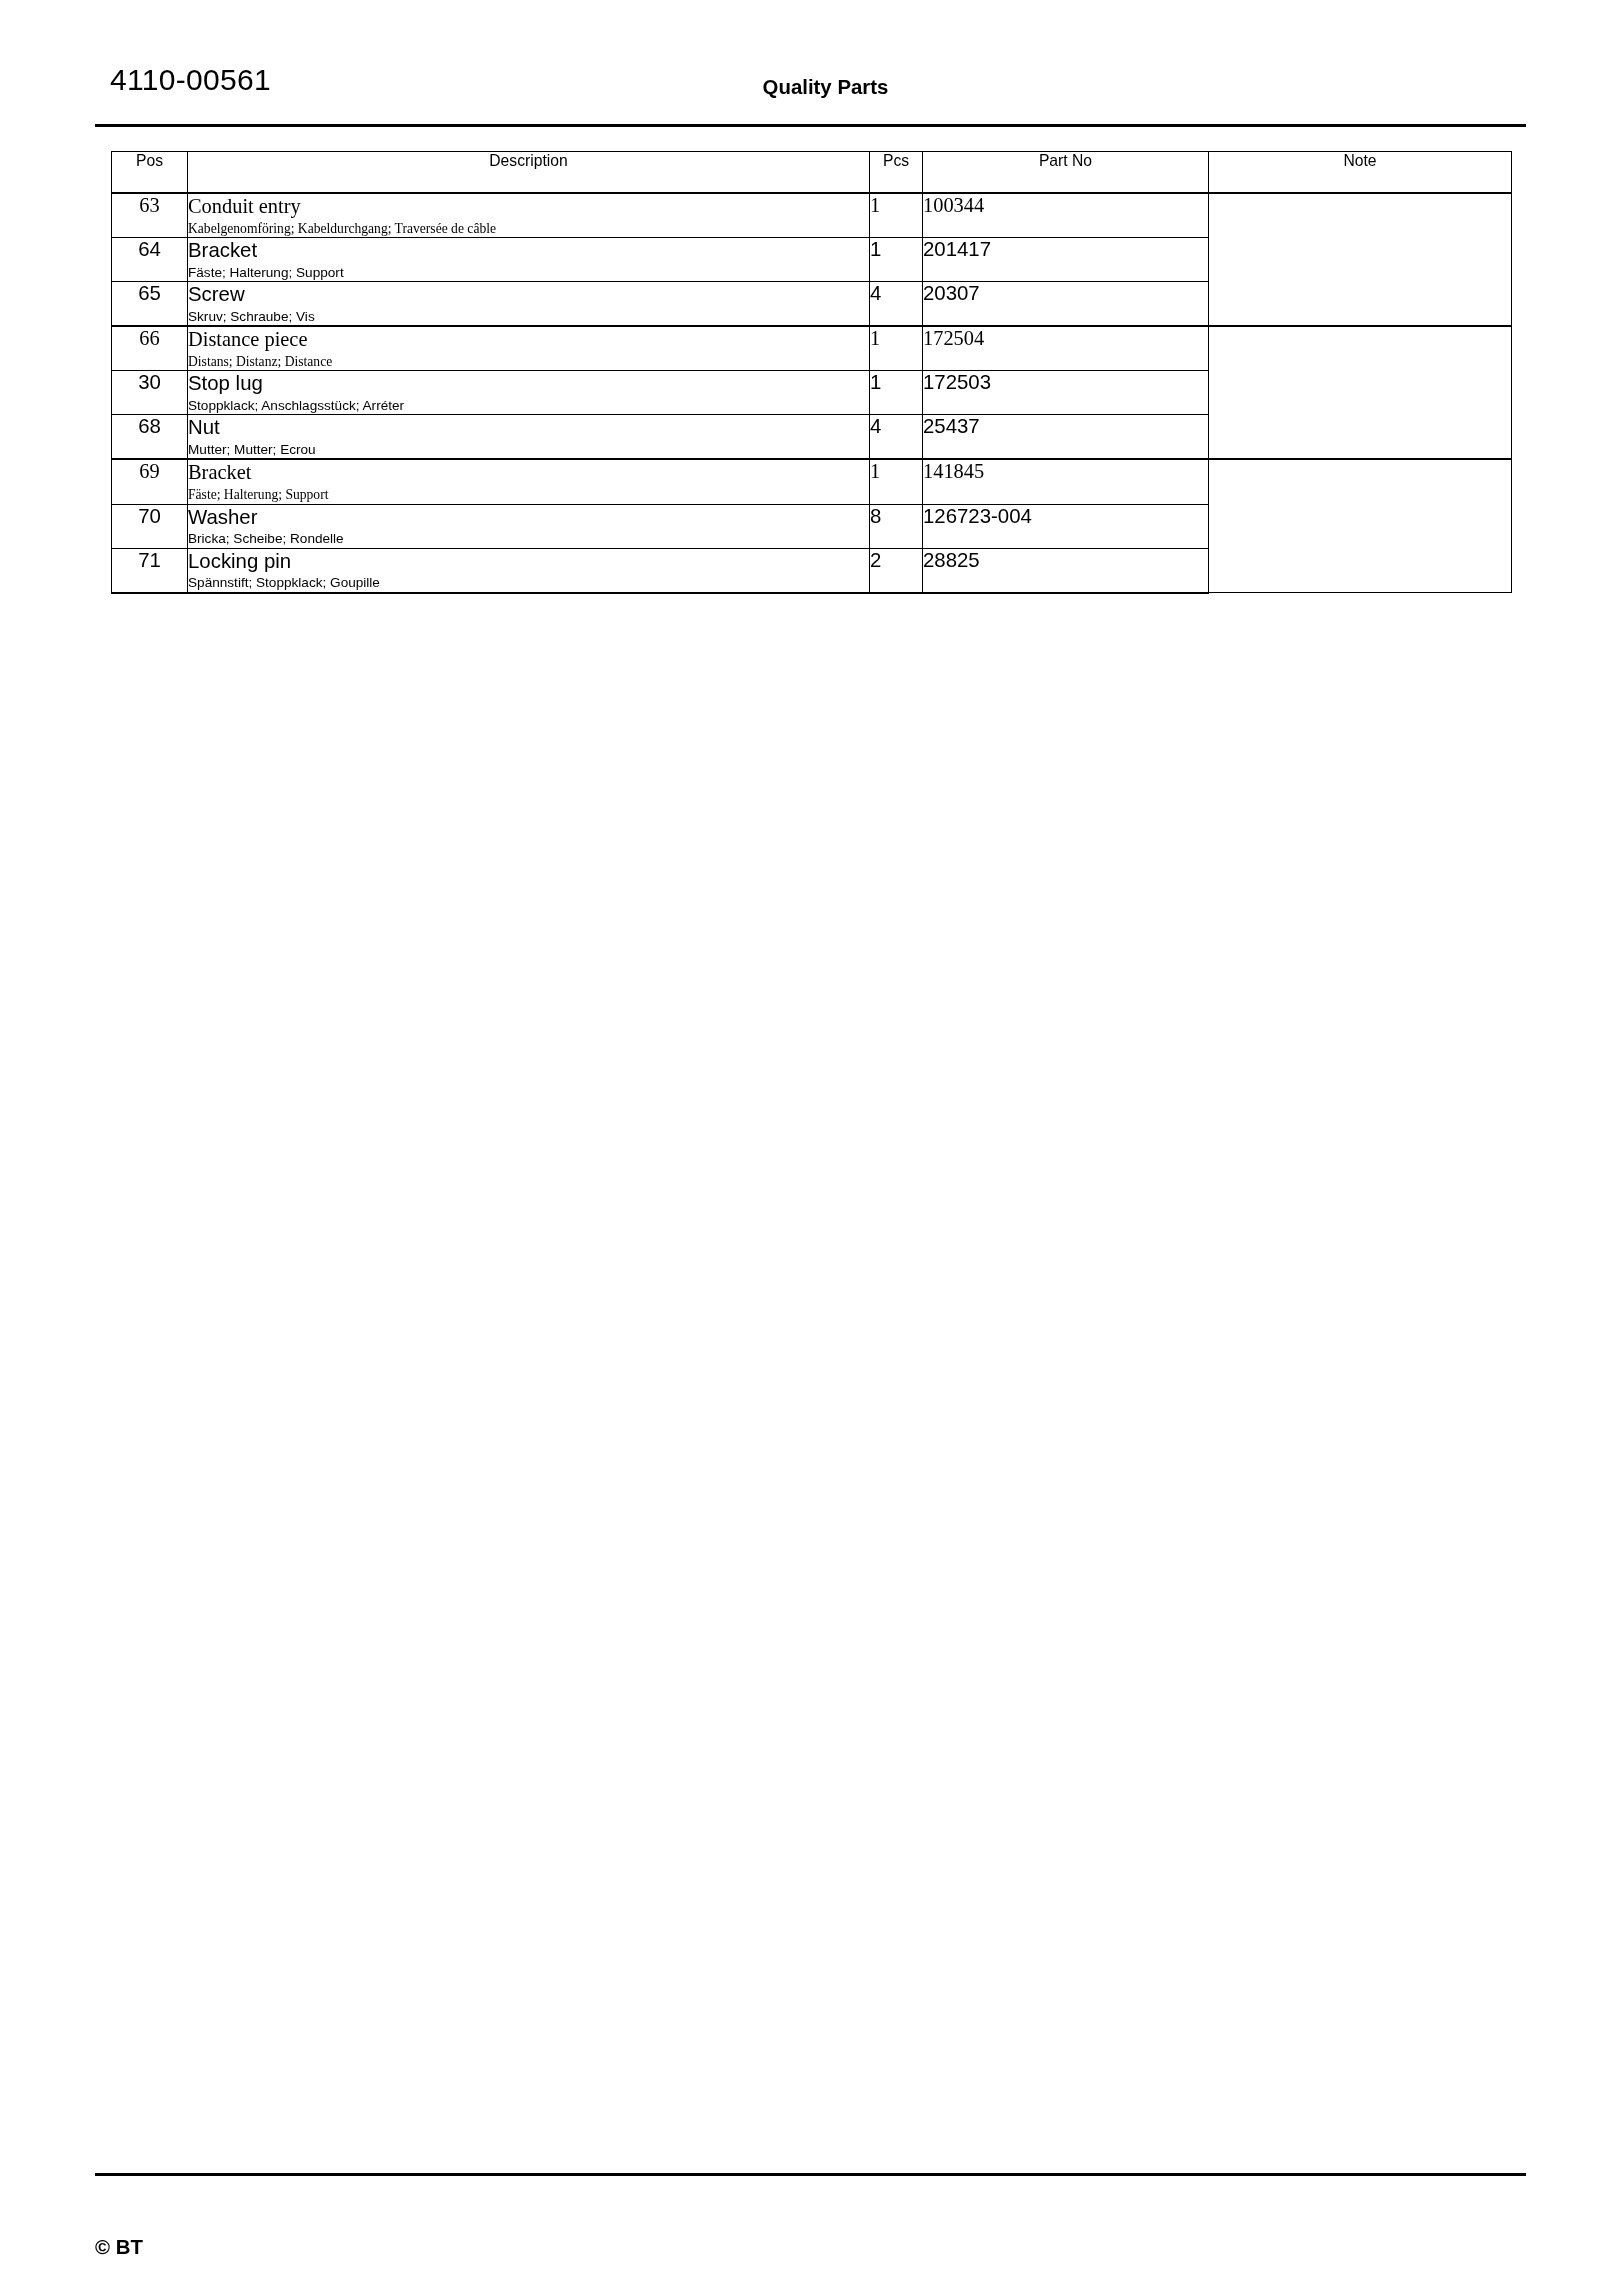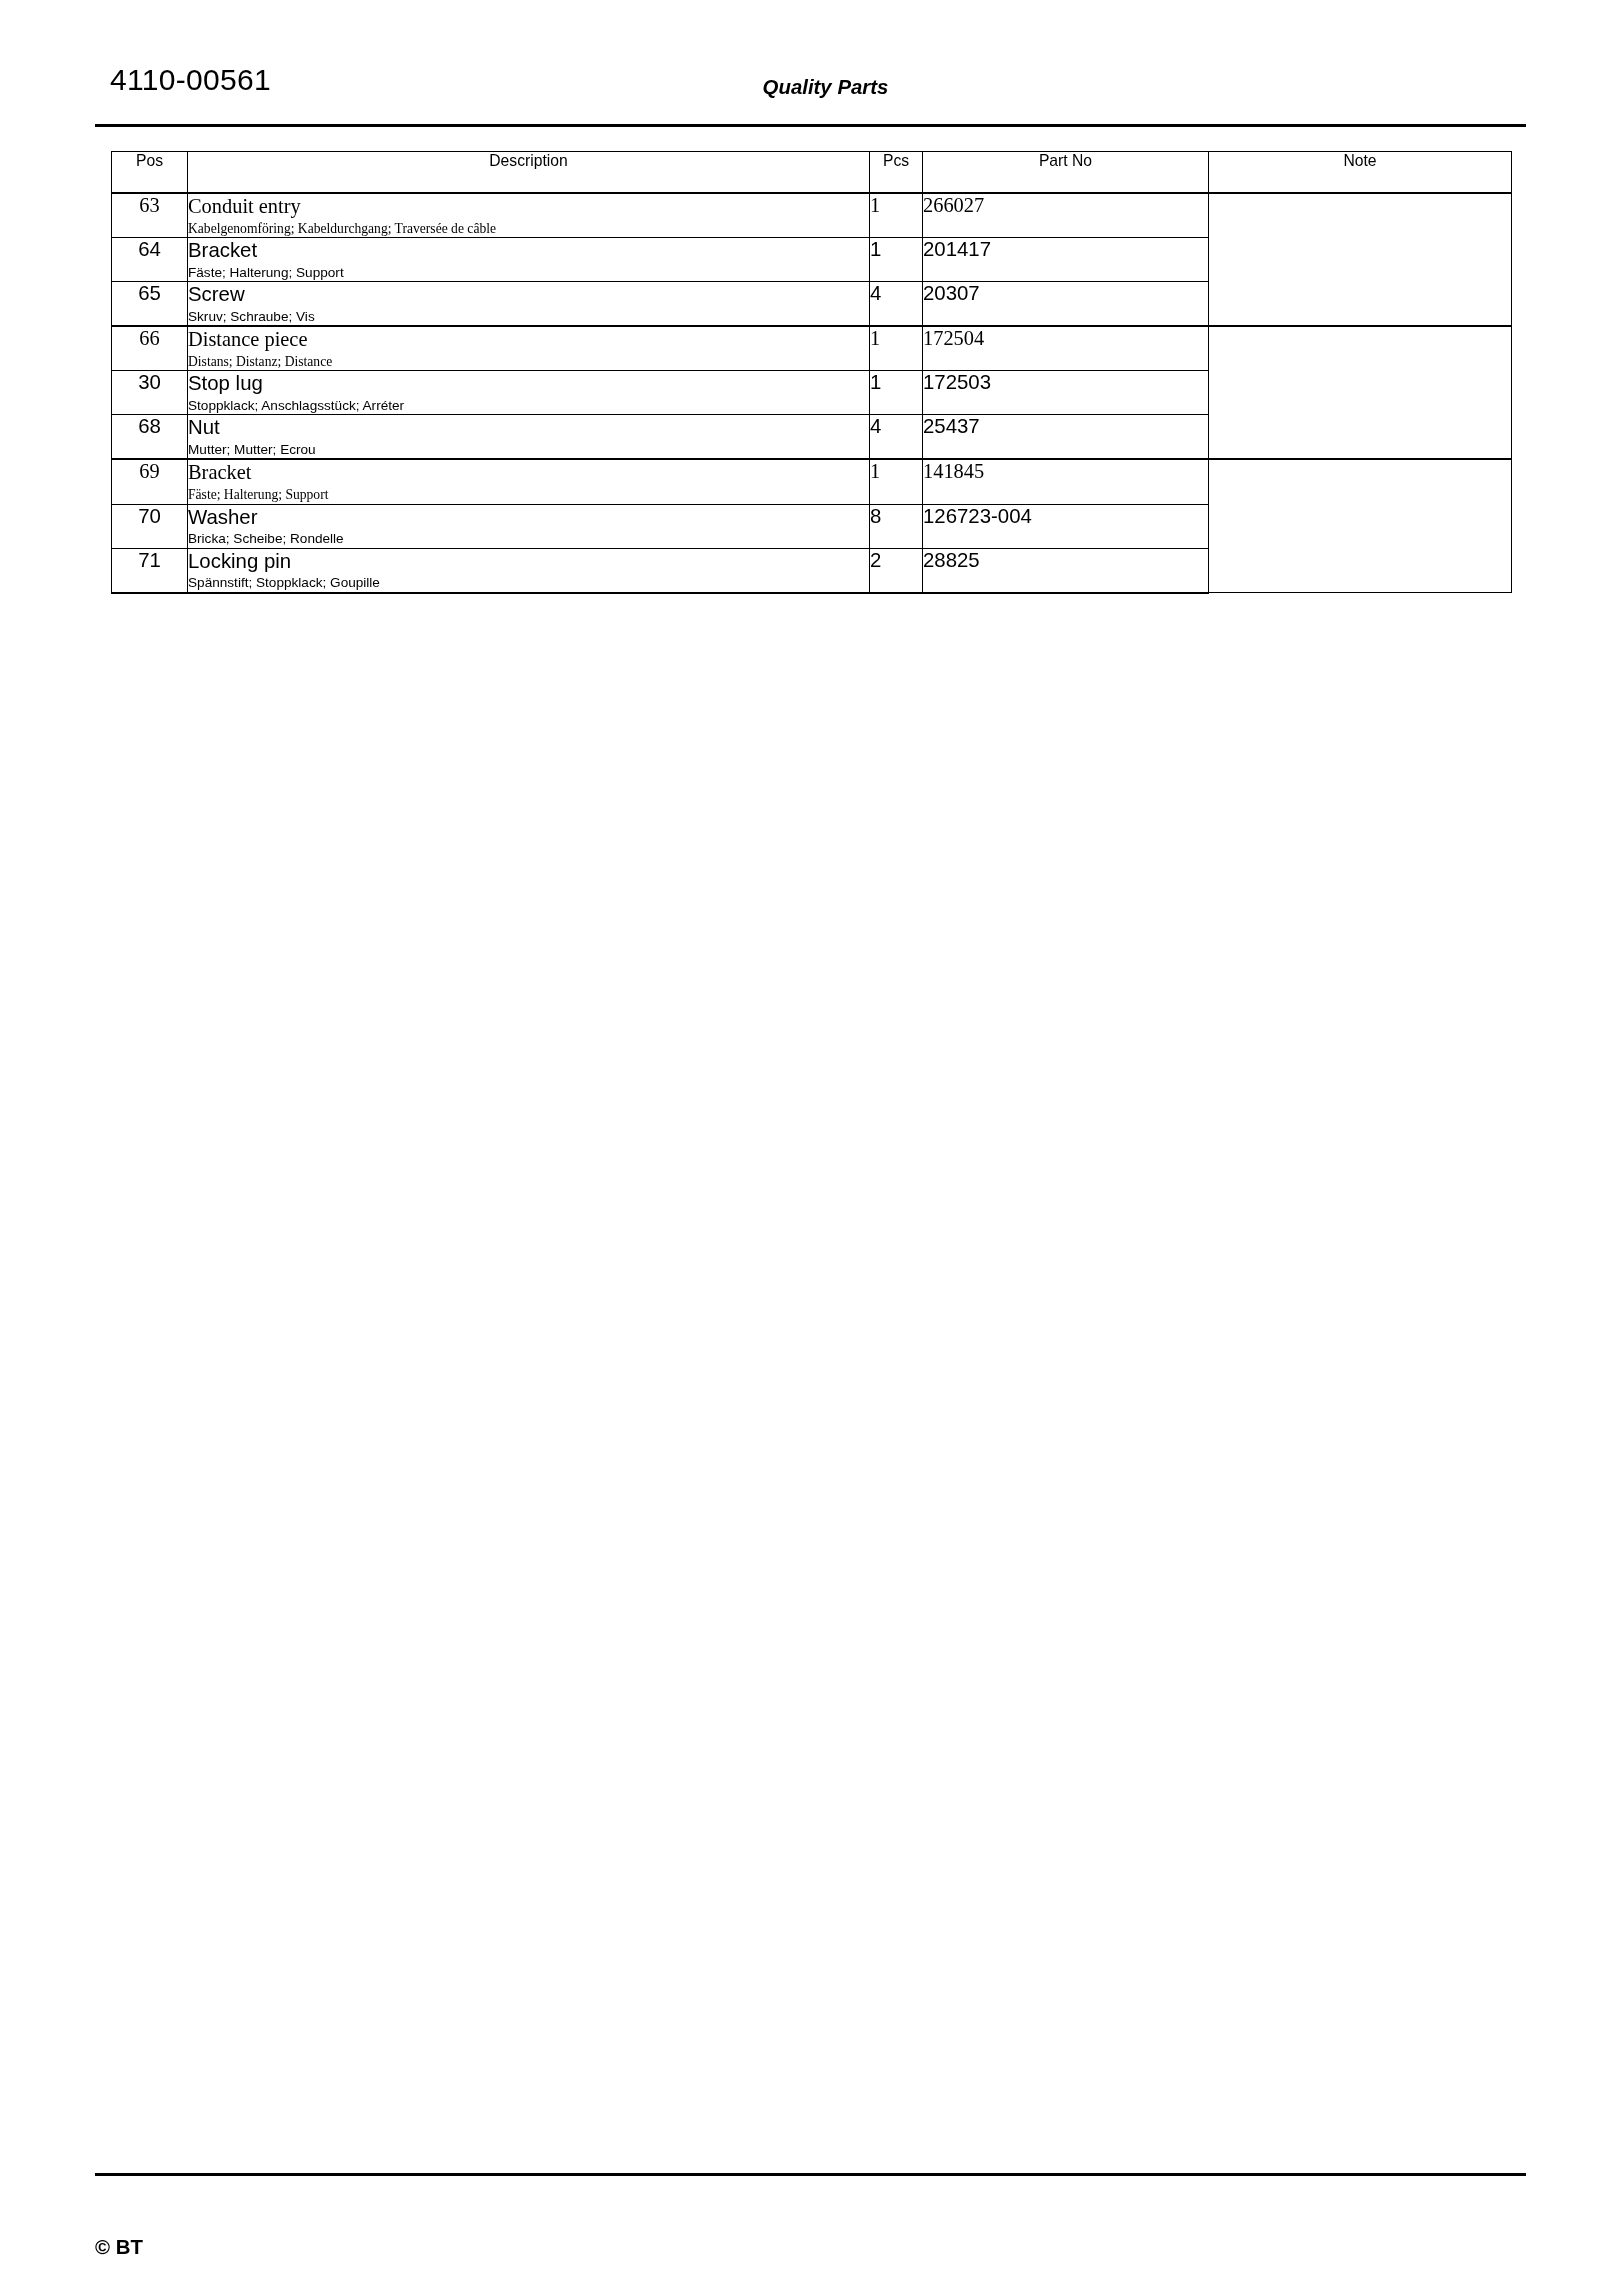--- a/index.html
+++ b/index.html
@@ -40,21 +40,20 @@
     line-height: 1;
   }
   .doc-title {
     position: absolute;
     left: 0;
     top: 11px;
     width: 1431px;
     text-align: center;
     font-size: 20.4px;
     font-weight: bold;
-    font-style: italic;
   }
   .header-rule {
     position: absolute;
     left: 95px;
     top: 124px;
     width: 1431px;
     height: 2.7px;
     background: #000000;
   }
 
@@ -188,21 +187,21 @@
       </thead>
       <tbody>
 
         <tr class="group-start">
           <td class="pos">63</td>
           <td class="desc">
             <div class="desc-main">Conduit entry</div>
             <div class="desc-sub">Kabelgenomföring; Kabeldurchgang; Traversée de câble</div>
           </td>
           <td class="pcs">1</td>
-          <td class="part">266027</td>
+          <td class="part">100344</td>
           <td class="note group-note" rowspan="3"></td>
         </tr>
         <tr class="inner">
           <td class="pos">64</td>
           <td class="desc">
             <div class="desc-main">Bracket</div>
             <div class="desc-sub">Fäste; Halterung; Support</div>
           </td>
           <td class="pcs">1</td>
           <td class="part">201417</td>

